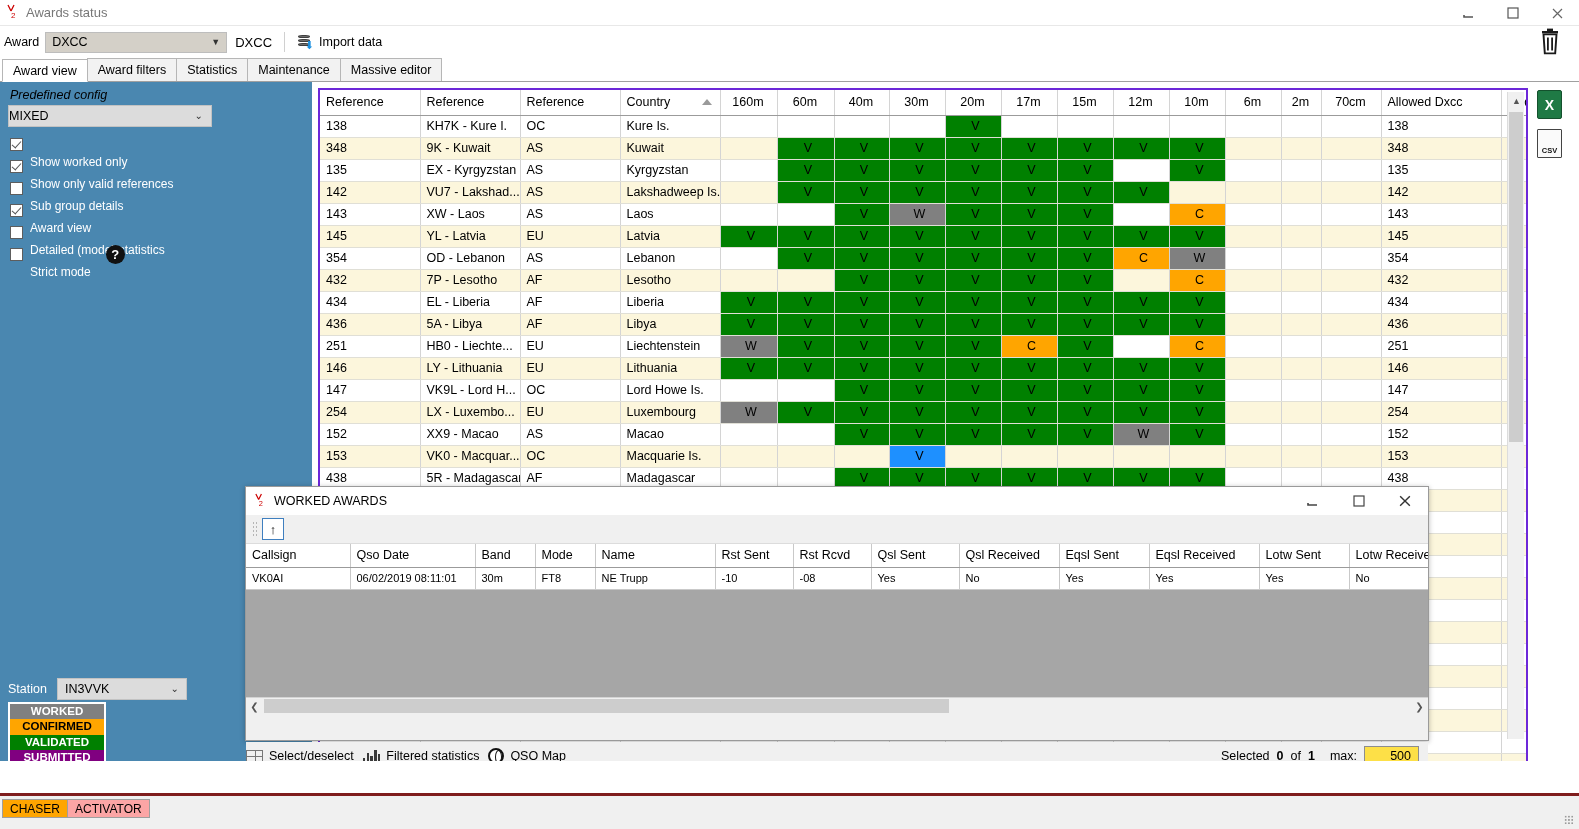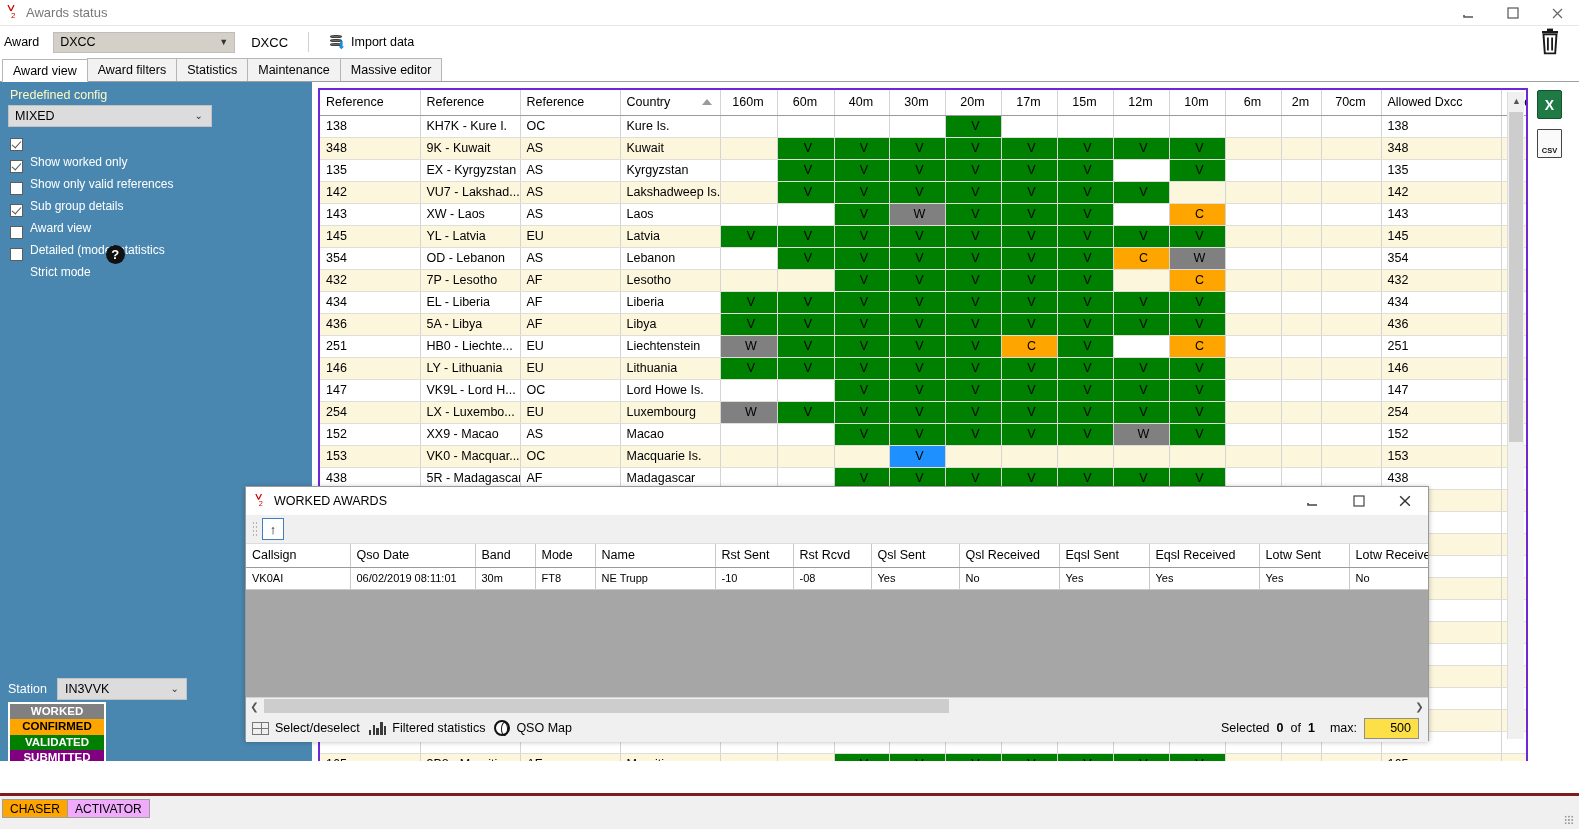--- a/index.html
+++ b/index.html
@@ -28,21 +28,21 @@
   .titlebar .ttext { color:#777; font-size:13px; }
   .winbtns { position:absolute; right:0; top:0; display:flex; height:26px; }
   .winbtn {
     width:44px; height:26px; display:flex; align-items:center; justify-content:center;
     color:#555; font-size:13px;
   }
 
   
   .awardbar {
     position:absolute; left:0; top:26px; width:1579px; height:32px;
-    display:flex; align-items:center; gap:14px; padding-left:4px;
+    display:flex; align-items:center; gap:6px; padding-left:4px;
     background:#ffffff;
   }
   .awardbar .lbl { font-size:12.5px; color:#000; }
   .combo-award {
     width:182px; height:21px; background:#d4d0c8;
     border:1px solid #bdbdbd; position:relative;
     display:flex; align-items:center; padding-left:6px; font-size:12.5px;
   }
   .combo-award .arrow {
     position:absolute; right:6px; top:50%; transform:translateY(-50%);
@@ -80,24 +80,24 @@
     background:#f2f2f2; margin-right:-1px;
   }
   .tab.active { background:#ffffff; border-bottom:1px solid #ffffff; margin-bottom:-1px; }
 
   
   .leftpanel {
     position:absolute; left:0; top:82px; width:312px; height:708px;
     background:#4a87b0;
     padding:4px 8px;
   }
-  .lp-title { color:#fef9c3; font-size:12.5px; margin:2px 0 3px 2px; }
+  .lp-title { color:#000000; font-size:12.5px; margin:2px 0 3px 2px;font-style:italic; }
   .lp-combo {
     width:204px; height:22px; background:#dcdcdc; border:1px solid #c2c2c2;
-    display:flex; align-items:center; padding-left:6px; font-size:12.5px;
+    display:flex; align-items:center; font-size:12.5px;
     position:relative; margin-bottom:6px;
   }
   .lp-combo .arrow { position:absolute; right:8px; top:4px; font-size:10px; color:#333;}
   .chkrow { display:flex; align-items:center; gap:7px; height:22px; padding-left:2px; }
   .chkbox {
     width:13px; height:13px; background:#ffffff; border:1px solid #5d5d5d;
     position:relative; flex:0 0 auto;
   }
   .chkbox.checked::after {
     content:""; position:absolute; left:3px; top:0px; width:4px; height:8px;
@@ -244,22 +244,23 @@
     border-right:1px solid #c9c9c9; border-bottom:1px solid #c9c9c9;
   }
   .dlg-hscroll {
     position:absolute; left:0; bottom:0; width:1182px; height:17px; background:#f0f0f0;
     border-top:1px solid #d3d3d3;
   }
   .dlg-hscroll .thumb { position:absolute; left:18px; top:1px; width:685px; height:14px; background:#cdcdcd; }
   .dlg-hscroll .lbtn { position:absolute; left:0; top:0; width:17px; height:17px; display:flex; align-items:center; justify-content:center; font-size:10px; color:#555;}
   .dlg-hscroll .rbtn { position:absolute; right:0; top:0; width:17px; height:17px; display:flex; align-items:center; justify-content:center; font-size:10px; color:#555;}
   .dlg-footer {
-    height:28px; background:#f0f0f0; display:flex; align-items:center; padding-left:6px; gap:9px;
+    height:28px; background:#f0f0f0; display:flex; align-items:center; gap:9px;
     position:relative;
+    margin-top:28px;
   }
   .foot-item { display:flex; align-items:center; gap:6px; font-size:12.5px; }
   .sel-icon {
     width:17px; height:13px; border:1.4px solid #777; position:relative;
   }
   .sel-icon::before { content:""; position:absolute; left:50%; top:0; bottom:0; width:1.4px; background:#777; }
   .sel-icon::after  { content:""; position:absolute; top:50%; left:0; right:0; height:1.4px; background:#777; }
   .bars-icon { display:flex; align-items:flex-end; gap:1.4px; height:14px; }
   .bars-icon i { width:2.4px; background:#3a3a3a; display:block; }
   .globe-sm { width:16px; height:16px; border-radius:50%; background:#ffffff; border:2px solid #111; position:relative; }
@@ -275,21 +276,21 @@
   .chaserbar {
     position:absolute; left:0; top:793px; width:1579px; height:36px;
     background:#f0f0f0; border-top:3px solid #7f1d1d;
   }
   .mode-tabs { position:absolute; left:2px; top:3px; display:flex; }
   .mode-tab {
     height:19px; padding:0 7px; display:flex; align-items:center; font-size:12px;
     border:1px solid #9f9f9f; margin-right:-1px;
   }
   .mode-tab.chaser { background:#ffa500; color:#000; font-weight:normal; }
-  .mode-tab.activator { background:#f0abfc; color:#000; }
+  .mode-tab.activator { background:#fca5a5; color:#000; }
   .viewref {
     position:absolute; right:26px; top:8px; background:#c6c6c6; color:#1a1a1a;
     font-size:12px; padding:3px 6px;
   }
   .grip {
     position:absolute; right:5px; bottom:4px; width:10px; height:10px;
     background-image: radial-gradient(#9a9a9a 38%, transparent 39%);
     background-size:3.3px 3.3px;
   }
   .bottom-strip {

